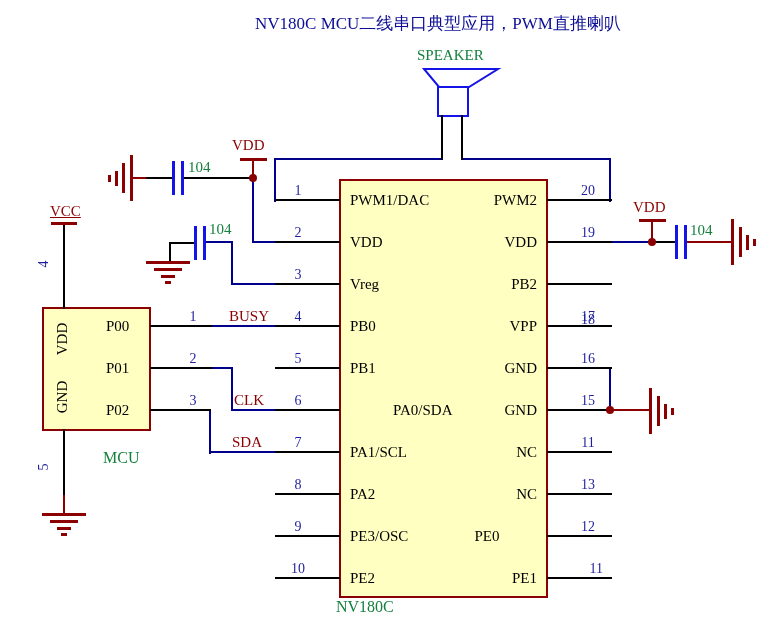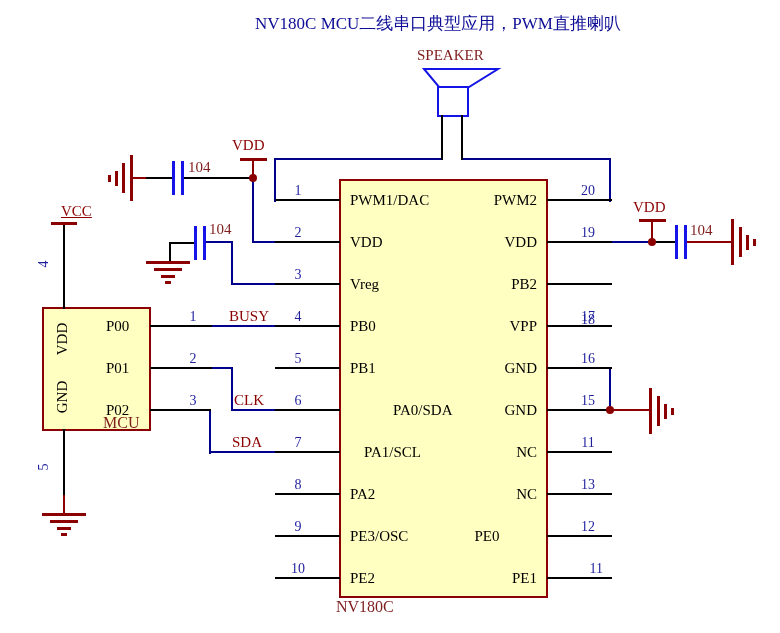--- a/index.html
+++ b/index.html
@@ -1,20 +1,20 @@
 <!DOCTYPE html>
 <html><head>
 <meta charset="utf-8">
 <style>
   html,body{margin:0;padding:0;background:#fff;}
   #canvas{position:relative;width:780px;height:633px;background:#ffffff;overflow:hidden;
           font-family:"Liberation Serif","DejaVu Serif",serif;}
   .abs{position:absolute;}
   .t{position:absolute;font-size:15px;color:#000;white-space:nowrap;line-height:18px;}
-  .blue{color:#7f1d1d;}
+  .blue{color:#15803d;}
   .maroon{color:#8B0000;}
   .navytxt{color:#0D0D96;}
   .num{position:absolute;font-size:14px;color:#1F1F9E;text-align:center;line-height:16px;white-space:nowrap;}
   .wire{position:absolute;}
   .wk{background:#000000;}
   .wn{background:#00008B;}
   .wm{background:#8B0000;}
   .wb{background:#1414E6;}
   .chipbox{position:absolute;left:339px;top:179px;width:209px;height:419px;
            background:#FFFFC2;border:2px solid #8B0000;box-sizing:border-box;}
@@ -36,27 +36,27 @@
   <div class="t blue" style="left:417px;top:46px;">SPEAKER</div>
   <svg class="abs" style="left:420px;top:66px;" width="82" height="24">
     <polygon points="4,3 78,3 49,21 19,21" fill="#ffffff" stroke="#1414E6" stroke-width="2"></polygon>
   </svg>
   <div class="spkbox"></div>
 
   <div class="chipbox"></div>
   <div class="t blue" style="left:336px;top:598px;font-size:16px;">NV180C</div>
 
   <div class="mcubox"></div>
-  <div class="t blue" style="left:103px;top:414px;font-size:16px;">MCU</div>
+  <div class="t blue" style="left:103px;top:449px;font-size:16px;">MCU</div>
   <div class="t rot" style="left:32px;top:330px;width:60px;">VDD</div>
   <div class="t rot" style="left:32px;top:388px;width:60px;">GND</div>
   <div class="num rot" style="left:34px;top:256px;width:20px;">4</div>
   <div class="num rot" style="left:34px;top:459px;width:20px;">5</div>
 
-  <div class="t maroon" style="left:61px;top:202px;text-decoration:underline;">VCC</div>
+  <div class="t maroon" style="left:50px;top:202px;text-decoration:underline;">VCC</div>
   <div class="t maroon" style="left:232px;top:136px;">VDD</div>
   <div class="t maroon" style="left:633px;top:198px;">VDD</div>
 
   <div class="t maroon" style="left:229px;top:307px;">BUSY</div>
   <div class="t maroon" style="left:234px;top:391px;">CLK</div>
   <div class="t maroon" style="left:232px;top:433px;">SDA</div>
 
   <div class="t blue" style="left:188px;top:158px;">104</div>
   <div class="t blue" style="left:209px;top:220px;">104</div>
   <div class="t blue" style="left:690px;top:221px;">104</div>
@@ -112,21 +112,21 @@
     <div class="num" style="left: 283px; top: 309px; width: 30px; text-align: center;">4</div>
     <div class="pinlabel" style="left: 350px; top: 317px;">PB0</div>
     <div class="wire wk" style="left: 275px; top: 367px; width: 65px; height: 2px;"></div>
     <div class="num" style="left: 283px; top: 351px; width: 30px; text-align: center;">5</div>
     <div class="pinlabel" style="left: 350px; top: 359px;">PB1</div>
     <div class="wire wk" style="left: 275px; top: 409px; width: 65px; height: 2px;"></div>
     <div class="num" style="left: 283px; top: 393px; width: 30px; text-align: center;">6</div>
     <div class="pinlabel" style="left: 350px; top: 401px; margin-left: 43px;">PA0/SDA</div>
     <div class="wire wk" style="left: 275px; top: 451px; width: 65px; height: 2px;"></div>
     <div class="num" style="left: 283px; top: 435px; width: 30px; text-align: center;">7</div>
-    <div class="pinlabel" style="left: 364px; top: 443px; text-align: right;">PA1/SCL</div>
+    <div class="pinlabel" style="left: 350px; top: 443px; text-align: right;">PA1/SCL</div>
     <div class="wire wk" style="left: 275px; top: 493px; width: 65px; height: 2px;"></div>
     <div class="num" style="left: 283px; top: 477px; width: 30px; text-align: center;">8</div>
     <div class="pinlabel" style="left: 350px; top: 485px;">PA2</div>
     <div class="wire wk" style="left: 275px; top: 535px; width: 65px; height: 2px;"></div>
     <div class="num" style="left: 283px; top: 519px; width: 30px; text-align: center;">9</div>
     <div class="pinlabel" style="left: 350px; top: 527px;">PE3/OSC</div>
     <div class="wire wk" style="left: 275px; top: 577px; width: 65px; height: 2px;"></div>
     <div class="num" style="left: 283px; top: 561px; width: 30px; text-align: center;">10</div>
     <div class="pinlabel" style="left: 350px; top: 569px;">PE2</div>
     <div class="wire wk" style="left: 547px; top: 199px; width: 65px; height: 2px;"></div>

